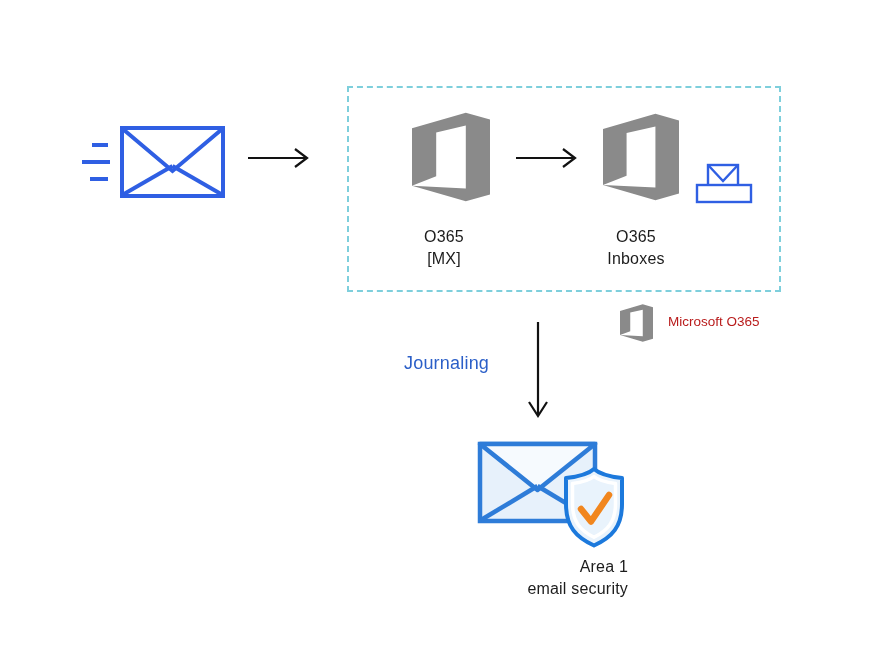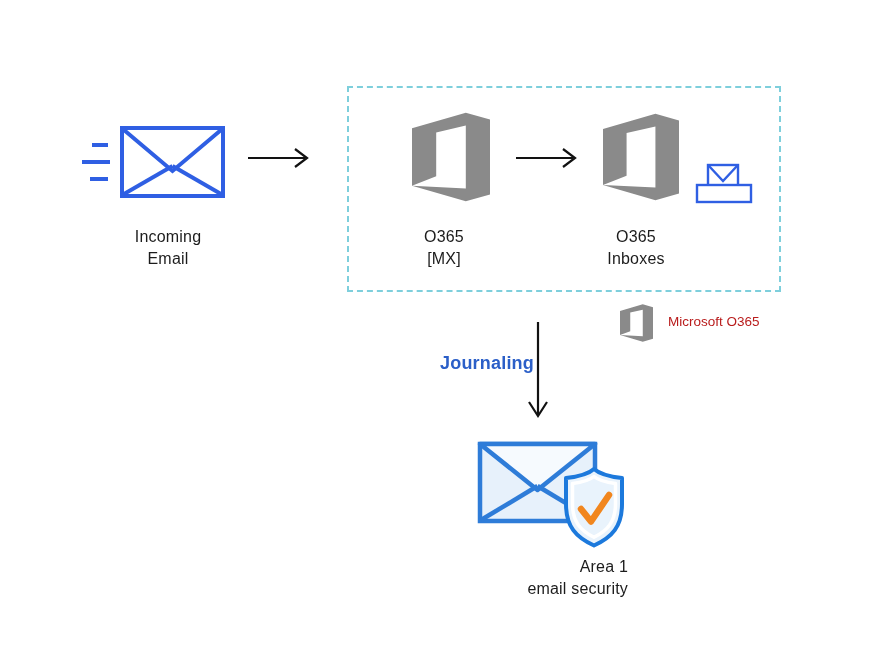--- a/index.html
+++ b/index.html
@@ -29,23 +29,23 @@
     position: absolute;
     text-align: center;
     font-size: 16px;
     line-height: 22px;
     color: var(--text, #1c1c1c);
     white-space: pre-line;
     letter-spacing: 0.2px;
   }
   .journaling-label {
     position: absolute;
-    left: 440px; top: 353px;
+    left: 404px; top: 353px;
     font-size: 18px;
-    font-weight: 700;
+    font-weight: 400;
     color: var(--journaling-blue, #2b5fc8);
     letter-spacing: 0.2px;
   }
   .legend-label {
     position: absolute;
     left: 668px; top: 314px;
     font-size: 13.5px;
     color: #b91c1c;
   }
 
@@ -73,22 +73,20 @@
   <svg class="abs" style="left:80px; top:126px;" width="146" height="74" viewBox="0 0 146 74">
     <line class="blue-line" x1="12" y1="19" x2="28" y2="19"></line>
     <line class="blue-line" x1="2" y1="36" x2="30" y2="36"></line>
     <line class="blue-line" x1="10" y1="53" x2="28" y2="53"></line>
     <rect class="env" x="42" y="2" width="101" height="68"></rect>
     <path class="env-line" d="M44,4 L92.5,45 L141,4"></path>
     <path class="env-line" d="M44,68 L92.5,40"></path>
     <path class="env-line" d="M141,68 L92.5,40"></path>
   </svg>
 
-  <div class="node-label" style="left:108px; top:226px; width:120px;">Incoming
-Email</div>
 
   <svg class="abs" style="left:246px; top:146px;" width="66" height="24" viewBox="0 0 66 24">
     <line class="arrow-line" x1="2" y1="12" x2="59" y2="12"></line>
     <path class="arrow-head" d="M49,3 L61,12 L49,21"></path>
   </svg>
 
   <div class="dashed-box"></div>
 
   <svg class="abs" style="left:412px; top:112px;" width="78" height="90" viewBox="0 0 88 100">
     <path class="o365" fill-rule="evenodd" d="M0,82.3 L0,17.7 L60.7,0 L88,7.7 L88,92.3 L60.7,100 Z

